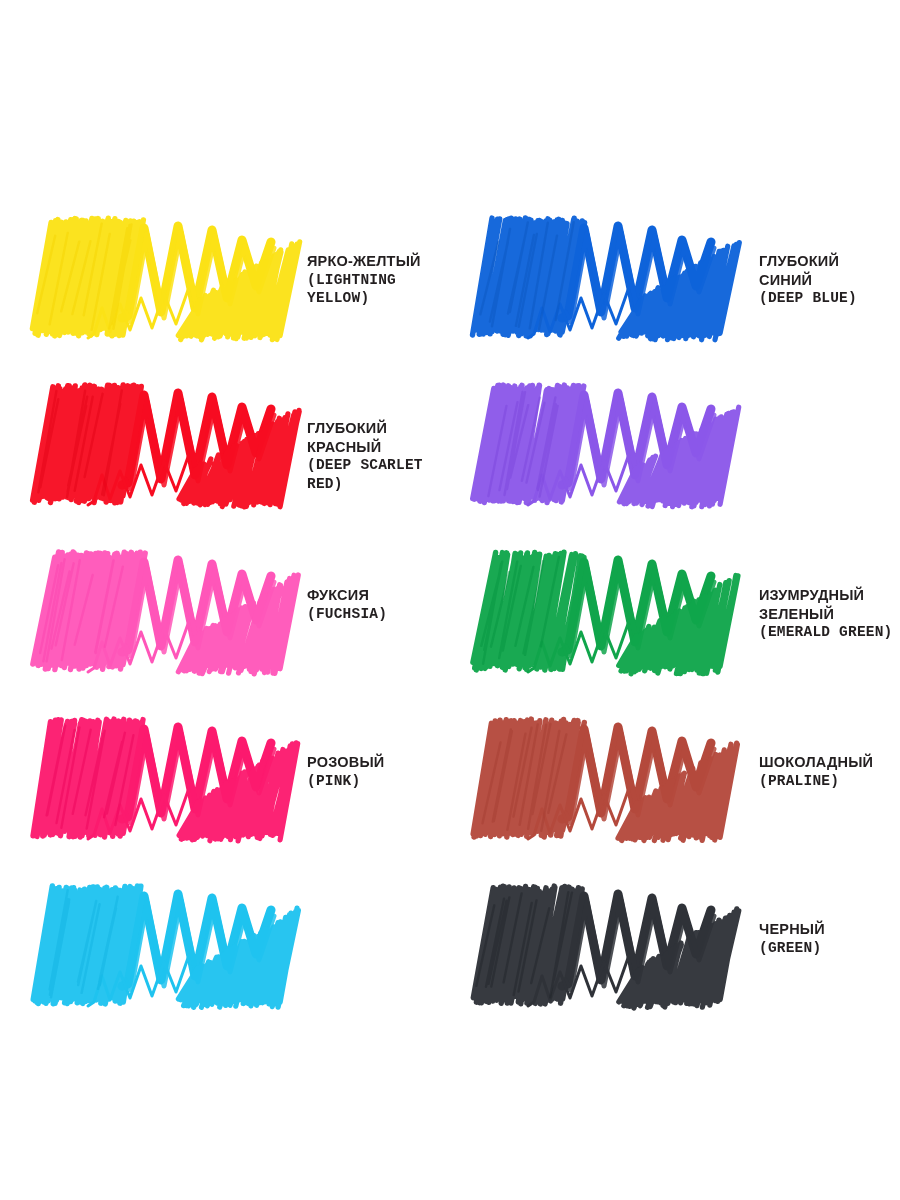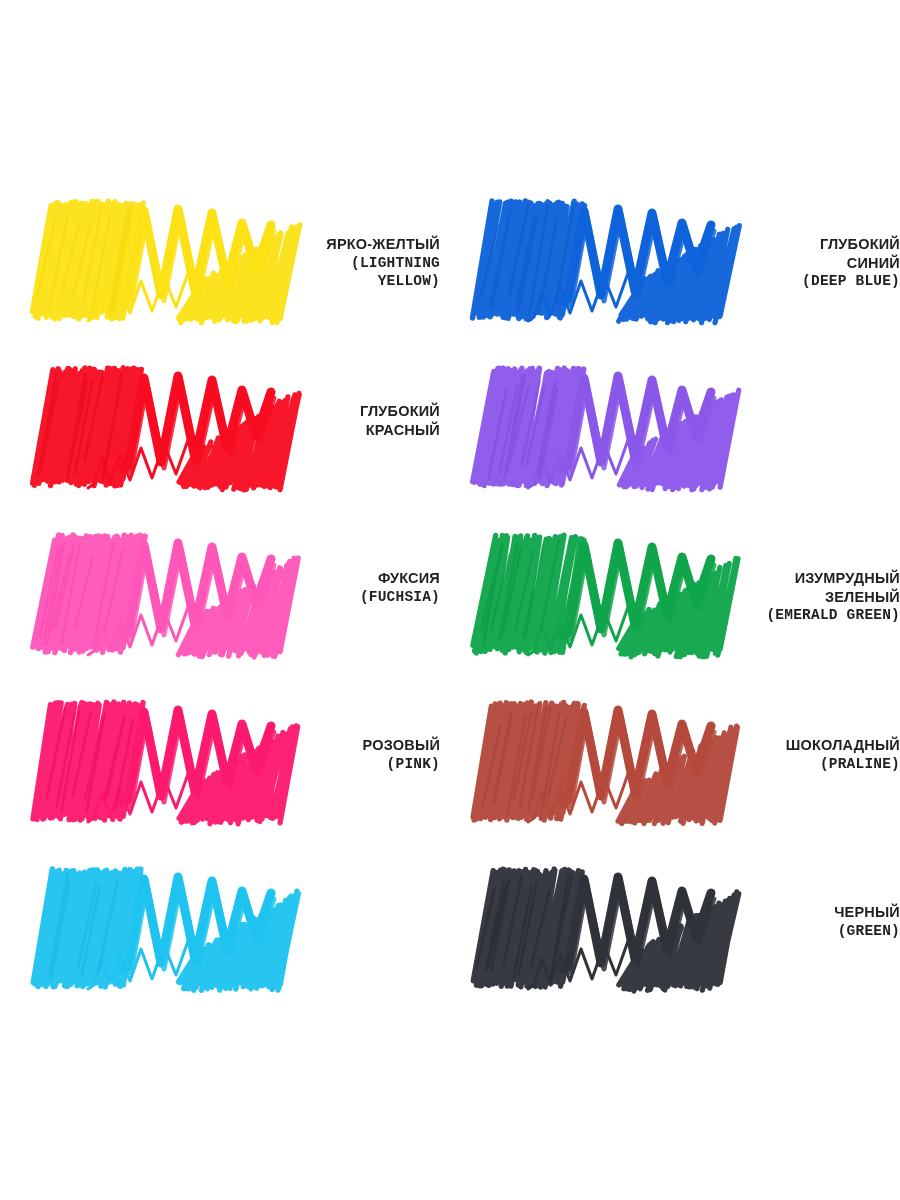--- a/index.html
+++ b/index.html
@@ -17,27 +17,26 @@
 
   #sheet {
     position: absolute;
     inset: 0;
     background: #ffffff;
   }
 
   #grid {
     position: absolute;
     left: 0;
-    top: 195px;
+    top: 212px;
     width: 900px;
     display: grid;
     grid-template-columns: 440px 440px;
     column-gap: 20px;
     row-gap: 0px;
-    text-align: right;
   }
 
   .swatch-row {
     height: 167px;
     display: flex;
     align-items: flex-start;
     position: relative;
   }
 
   .scribble-wrap {
@@ -111,21 +110,21 @@
         <div class="scribble-wrap">
           <svg viewBox="0 0 265 130" xmlns="http://www.w3.org/2000/svg" aria-hidden="true">
             <path d="M24.9,7.8L4.6,121.3M27.0,10.3L6.4,123.2M30.3,6.8L8.9,117.2M31.4,9.5L10.8,121.3M31.8,9.7L12.3,118.2M36.6,11.9L14.9,117.3M39.7,6.7L16.8,116.1M37.6,9.9L18.9,118.5M39.7,8.0L20.4,119.4M41.2,6.9L22.5,123.5M44.8,9.3L25.1,116.6M46.8,11.9L26.8,119.7M47.2,7.0L28.8,119.3M51.4,11.8L31.2,119.8M54.1,8.9L32.8,116.5M57.0,6.0L34.5,118.1M58.2,11.0L36.4,117.0M56.5,6.5L39.1,118.2M62.0,6.3L40.4,118.6M60.6,9.9L43.1,120.5M66.3,7.3L44.9,116.8M65.3,7.8L46.9,116.5M70.3,10.4L48.4,122.0M70.0,10.2L50.8,123.4M71.2,10.3L53.0,118.9M72.1,11.5L54.5,121.5M73.6,10.3L56.5,122.2M79.6,6.3L58.2,119.8M83.0,9.9L60.8,119.5M81.3,6.3L63.1,116.6M83.6,7.3L64.0,117.9M86.4,6.4L66.1,123.5M90.0,8.7L69.4,117.9M90.0,11.4L70.3,117.4M94.0,10.3L72.8,118.8M94.6,11.5L75.3,119.7M95.1,6.0L76.3,116.0M99.9,6.8L78.2,123.1M103.1,8.4L80.3,121.2M104.5,10.7L82.6,121.4M105.8,6.2L84.3,118.4M104.6,6.6L86.8,123.9M109.8,7.8L89.2,123.4M109.3,7.9L90.3,120.1M112.0,8.0L92.7,122.9M113.3,7.5L95.0,116.8" stroke="#F70C21" stroke-width="5.4" stroke-linecap="round" fill="none" opacity="0.96"></path>
             <path d="M94,106 L100,104 L116,16 L133,100 L150,14 L167,96 L184,18 L199,86 L214,28 L228,74 L243,30 " stroke="#F70C21" stroke-width="9" stroke-linecap="round" stroke-linejoin="round" fill="none"></path>
             <path d="M97,100 L103,110 L119,22 L136,106 L153,20 L170,102 L187,24 L202,92 L217,34 L231,80 L246,36 " stroke="#F70C21" stroke-width="5" stroke-linecap="round" stroke-linejoin="round" fill="none" opacity="0.85"></path>
             <path d="M60,126 L66,122 L74,96 L82,120 L92,92 L102,118 L113,86 L124,116 L136,82 L148,112 L160,78 " stroke="#F70C21" stroke-width="3" stroke-linecap="round" stroke-linejoin="round" fill="none"></path>
             <path d="M167.2,91.2L151.0,120.1M169.4,89.8L153.4,121.2M172.5,85.4L155.8,124.5M175.9,84.9L158.6,124.3M181.0,85.0L161.3,122.2M182.3,83.1L163.9,122.1M182.8,79.9L165.8,124.0M189.5,81.0L169.0,124.0M190.4,75.9L172.1,125.8M192.1,76.3L173.8,123.3M198.1,76.0L177.0,125.6M199.4,72.9L179.8,125.4M203.5,71.8L182.1,123.4M205.6,71.0L184.6,122.7M206.1,66.9L187.7,120.2M208.4,67.4L189.2,122.1M208.5,66.6L192.3,124.8M214.1,64.1L194.3,127.6M218.7,60.5L198.0,125.0M216.4,62.3L199.4,121.5M222.9,57.7L202.0,120.6M223.8,58.0L205.8,127.2M226.9,56.6L207.7,119.8M231.0,54.6L210.8,126.0M230.3,54.6L213.0,126.8M238.2,53.1L216.2,127.9M237.5,48.1L218.4,127.4M241.9,46.7L221.2,123.4M244.6,44.9L223.1,121.0M242.0,45.6L225.7,125.9M249.6,42.5L229.1,123.0M250.0,42.8L231.9,122.5M251.3,39.2L233.7,123.2M252.6,40.5L236.2,124.5M256.9,38.7L239.2,123.8M259.9,34.8L242.2,125.7M265.6,36.1L243.9,122.9M266.9,32.8L247.4,124.7M271.2,32.6L249.6,125.1M271.0,31.4L252.1,127.8" stroke="#F70C21" stroke-width="5.2" stroke-linecap="round" fill="none" opacity="0.96"></path>
             <path d="M30.3,20.3L12.3,108.3M92.2,24.9L74.2,115.5M57.6,28.5L39.6,112.8M93.8,11.5L75.8,116.3M64.7,17.7L46.7,111.8M59.2,17.6L41.2,106.6M58.2,26.8L40.2,106.5M57.1,11.8L39.1,118.0M28.4,12.0L10.4,113.2M74.6,14.8L56.6,98.0" stroke="#E00015" stroke-width="2.4" stroke-linecap="round" fill="none" opacity="0.45"></path>
           </svg>
         </div>
-        <div class="label"><span class="ru">ГЛУБОКИЙ</span><span class="ru">КРАСНЫЙ</span></div>
+        <div class="label"><span class="ru">ГЛУБОКИЙ</span><span class="ru">КРАСНЫЙ</span><span class="en">(DEEP SCARLET RED)</span></div>
       </div>
       <div class="swatch-row col-right">
         <div class="scribble-wrap">
           <svg viewBox="0 0 265 130" xmlns="http://www.w3.org/2000/svg" aria-hidden="true">
             <path d="M25.8,9.5L4.7,119.7M26.7,11.0L6.0,120.2M29.8,6.4L8.3,116.7M31.2,6.2L10.5,120.4M34.1,12.0L12.0,122.2M35.4,6.1L14.5,120.8M36.1,10.9L16.3,123.5M40.4,6.8L19.2,116.6M41.8,8.1L21.1,121.0M43.1,9.5L22.8,117.1M47.2,9.1L24.6,121.8M49.1,11.5L26.1,121.7M46.7,7.1L28.5,119.4M49.8,10.5L30.4,122.0M54.0,6.3L33.0,122.0M52.8,7.8L35.4,121.8M59.0,9.0L37.1,119.3M61.7,6.9L39.3,117.8M61.2,10.5L40.6,121.8M64.4,6.4L42.1,122.0M64.5,10.6L44.9,122.5M68.7,10.7L46.2,122.2M69.5,9.1L49.0,123.5M70.1,11.6L51.0,123.2M71.1,6.2L52.8,116.2M71.5,6.4L54.1,117.8M79.0,10.8L56.2,119.4M81.1,9.6L58.3,123.7M78.3,11.8L60.8,122.4M81.4,11.9L62.6,117.3M82.7,10.5L64.5,117.7M85.2,10.8L66.7,121.2M87.6,11.5L68.2,119.5M89.5,6.4L70.3,117.3M91.2,7.4L72.3,119.5M93.4,8.4L74.2,121.5M96.3,6.1L77.4,116.0M99.3,8.9L79.1,123.6M101.2,11.1L80.5,120.8M104.6,8.5L83.1,116.7M105.6,7.0L85.1,119.6M109.1,6.9L86.1,120.7M105.5,6.5L88.0,121.6M110.9,6.7L90.7,118.4M115.8,7.1L93.3,122.9M114.5,10.3L94.3,121.6" stroke="#8B57E9" stroke-width="5.4" stroke-linecap="round" fill="none" opacity="0.96"></path>
             <path d="M94,106 L100,104 L116,16 L133,100 L150,14 L167,96 L184,18 L199,86 L214,28 L228,74 L243,30 " stroke="#8B57E9" stroke-width="9" stroke-linecap="round" stroke-linejoin="round" fill="none"></path>
             <path d="M97,100 L103,110 L119,22 L136,106 L153,20 L170,102 L187,24 L202,92 L217,34 L231,80 L246,36 " stroke="#8B57E9" stroke-width="5" stroke-linecap="round" stroke-linejoin="round" fill="none" opacity="0.85"></path>
             <path d="M60,126 L66,122 L74,96 L82,120 L92,92 L102,118 L113,86 L124,116 L136,82 L148,112 L160,78 " stroke="#8B57E9" stroke-width="3" stroke-linecap="round" stroke-linejoin="round" fill="none"></path>
             <path d="M168.0,89.4L151.4,122.9M171.4,86.7L153.7,122.4M176.0,88.1L156.0,124.7M174.8,85.9L158.6,124.5M182.1,85.7L160.8,122.8M181.8,80.9L163.6,121.0M183.9,81.7L166.0,124.6M184.8,78.4L168.5,124.1M187.5,77.1L170.9,121.9M194.0,77.1L174.0,125.5M194.1,75.8L177.4,122.4M198.7,71.2L180.0,127.0M200.4,73.4L181.7,120.0M200.8,70.6L184.2,127.5M206.4,70.2L186.9,121.7M210.3,65.6L189.4,120.8M208.6,65.2L191.7,120.7M211.8,63.1L195.0,122.1M213.8,61.4L197.2,126.6M217.5,59.5L200.7,124.4M222.2,60.0L202.5,124.4M223.0,58.2L204.6,127.7M226.2,54.8L207.4,125.4M228.7,54.9L210.6,126.5M235.4,54.3L213.8,121.1M233.8,50.9L216.3,124.1M236.1,49.1L217.7,119.1M241.6,47.1L220.6,123.5M242.4,46.1L223.8,127.8M243.8,46.5L226.0,126.9M245.7,44.6L228.1,123.4M247.8,40.1L231.2,121.0M251.5,39.0L233.8,127.7M253.2,37.9L237.0,125.5M258.2,39.2L239.4,124.9M258.7,35.5L241.5,126.9M260.6,34.3L244.5,125.0M264.0,33.3L246.4,121.5M265.6,32.9L249.2,119.4M270.7,28.2L252.1,125.3" stroke="#8B57E9" stroke-width="5.2" stroke-linecap="round" fill="none" opacity="0.96"></path>
             <path d="M71.9,18.6L53.9,101.8M38.4,26.9L20.4,117.1M89.6,26.9L71.6,117.6M49.5,23.1L31.5,111.1M87.4,18.5L69.4,109.4M87.9,25.3L69.9,111.0M76.5,23.8L58.5,103.6M54.5,13.0L36.5,116.0M57.0,13.2L39.0,110.1M60.2,26.1L42.2,98.6" stroke="#7A45DC" stroke-width="2.4" stroke-linecap="round" fill="none" opacity="0.45"></path>

